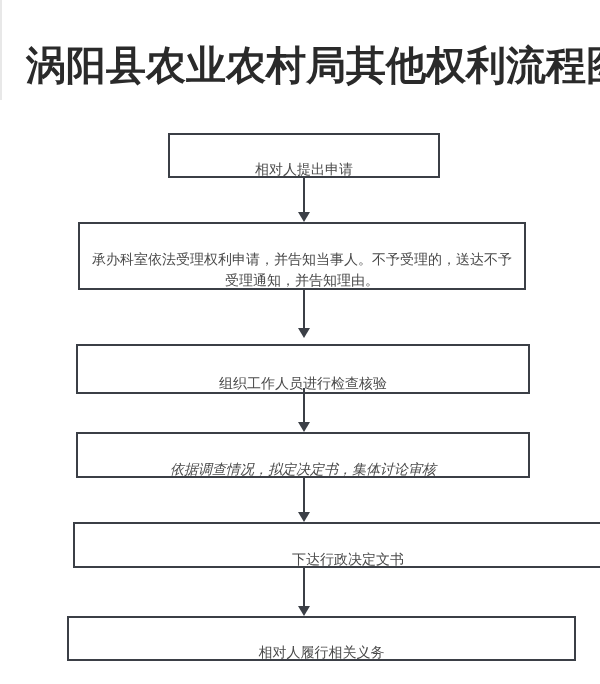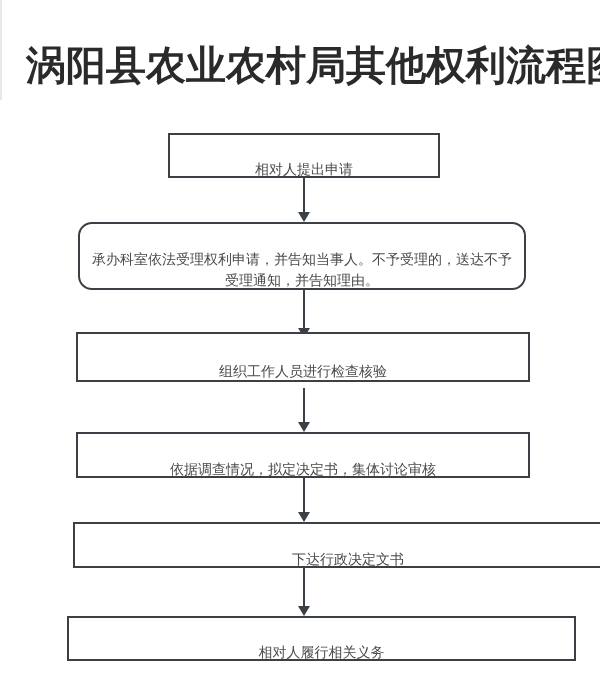--- a/index.html
+++ b/index.html
@@ -102,39 +102,39 @@
 
     <div class="node" style="left:168px; top:133px; width:272px; height:45px;">
       <span class="node-text">相对人提出申请</span>
     </div>
 
     <div class="connector" style="left:304px; top:178px;">
       <div class="stem" style="height:34px;"></div>
       <div class="head" style="top:34px;"></div>
     </div>
 
-    <div class="node" style="left:78px; top:222px; width:448px; height:68px;border-radius:14px;">
+    <div class="node" style="left:78px; top:222px; width:448px; height:68px;">
       <span class="node-text">承办科室依法受理权利申请，并告知当事人。不予受理的，送达不予受理通知，并告知理由。</span>
     </div>
 
     <div class="connector" style="left:304px; top:290px;">
       <div class="stem" style="height:38px;"></div>
       <div class="head" style="top:38px;"></div>
     </div>
 
-    <div class="node" style="left:76px; top:332px; width:454px; height:50px;">
+    <div class="node" style="left:76px; top:344px; width:454px; height:50px;">
       <span class="node-text">组织工作人员进行检查核验</span>
     </div>
 
     <div class="connector" style="left:304px; top:388px;">
       <div class="stem" style="height:34px;"></div>
       <div class="head" style="top:34px;"></div>
     </div>
 
-    <div class="node" style="left:76px; top:432px; width:454px; height:46px;">
+    <div class="node" style="left:76px; top:432px; width:454px; height:46px;font-style:italic;">
       <span class="node-text">依据调查情况，拟定决定书，集体讨论审核</span>
     </div>
 
     <div class="connector" style="left:304px; top:478px;">
       <div class="stem" style="height:34px;"></div>
       <div class="head" style="top:34px;"></div>
     </div>
 
     <div class="node" style="left:73px; top:522px; width:550px; height:46px;">
       <span class="node-text">下达行政决定文书</span>

